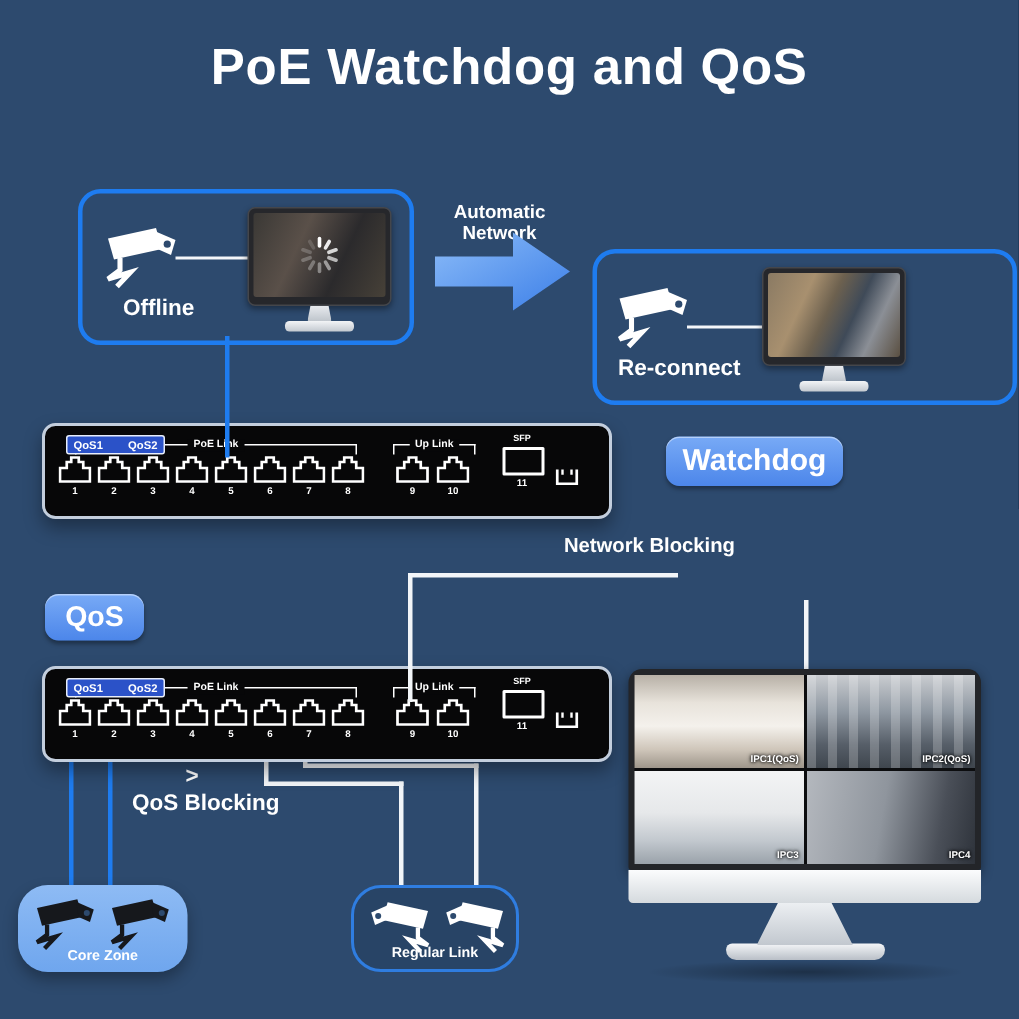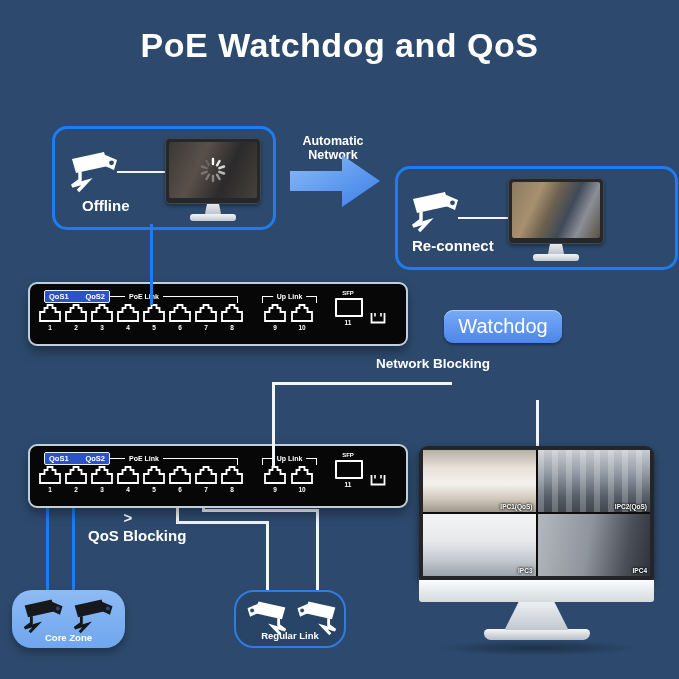--- a/index.html
+++ b/index.html
@@ -55,22 +55,22 @@
   .port{position:absolute;top:20px;width:22px;text-align:center;}
   .port svg{display:block;margin:0 auto;}
   .pnum{display:block;font-size:6.5px;font-weight:700;margin-top:2px;}
   .sfp{position:absolute;left:305px;top:6px;width:26px;text-align:center;}
   .sfp-label{font-size:6px;font-weight:700;display:block;}
   .sfp-rect{width:24px;height:15px;border:2px solid #fff;border-radius:1px;margin:2px auto 0;}
   .ground{position:absolute;left:340px;top:27px;}
 
   
   .badge{background:linear-gradient(180deg,#78aaf6,var(--badge-blue,#4c86ea));border-radius:9px;
-    display:flex;align-items:center;justify-content:center;font-weight:400;
-    box-shadow:0 2px 3px rgba(0,0,0,.35), inset 0 1px 0 rgba(255,255,255,.45);margin-top:19px;}
+    display:flex;align-items:center;justify-content:center;font-weight:700;
+    box-shadow:0 2px 3px rgba(0,0,0,.35), inset 0 1px 0 rgba(255,255,255,.45);}
   .badge-watchdog{left:444px;top:291px;width:118px;height:33px;font-size:20px;}
   .badge-qos{left:30px;top:396px;width:66px;height:31px;font-size:19px;}
 
   .nb-label{left:300px;top:356px;width:190px;text-align:right;font-size:13.5px;font-weight:800;}
   .nvr-box{left:451px;top:367px;width:177px;height:34px;background:#0a0a0a;border-radius:8px;
     display:flex;align-items:center;padding-left:14px;box-sizing:border-box;font-size:16px;font-weight:800;
     box-shadow:0 4px 8px rgba(0,0,0,.4);z-index:2;}
 
   .qp-symbol{left:112px;top:509px;width:32px;text-align:center;font-size:15px;font-weight:800;}
   .qp-label{left:88px;top:527px;width:120px;font-size:15px;font-weight:800;}
@@ -262,20 +262,21 @@
     </svg>
   </div>
 
   <div class="abs badge badge-watchdog">Watchdog</div>
 
   <div class="abs nb-label">Network Blocking</div>
   <div class="abs hline" style="left:272px;top:382px;width:180px;"></div>
   <div class="abs vline z5" style="left:272px;top:382px;height:86px;"></div>
   <div class="abs vline" style="left:536px;top:400px;height:50px;"></div>
 
+  <div class="abs badge badge-qos">QoS</div>
 
   <div class="abs switch" style="top:444px;">
     <div class="qos-bar">
       <span>QoS1</span>
       <span>QoS2</span>
     </div>
     <div class="bracket poe-bracket">
       <span class="bracket-label">PoE Link</span>
     </div>
     <div class="bracket up-bracket">

